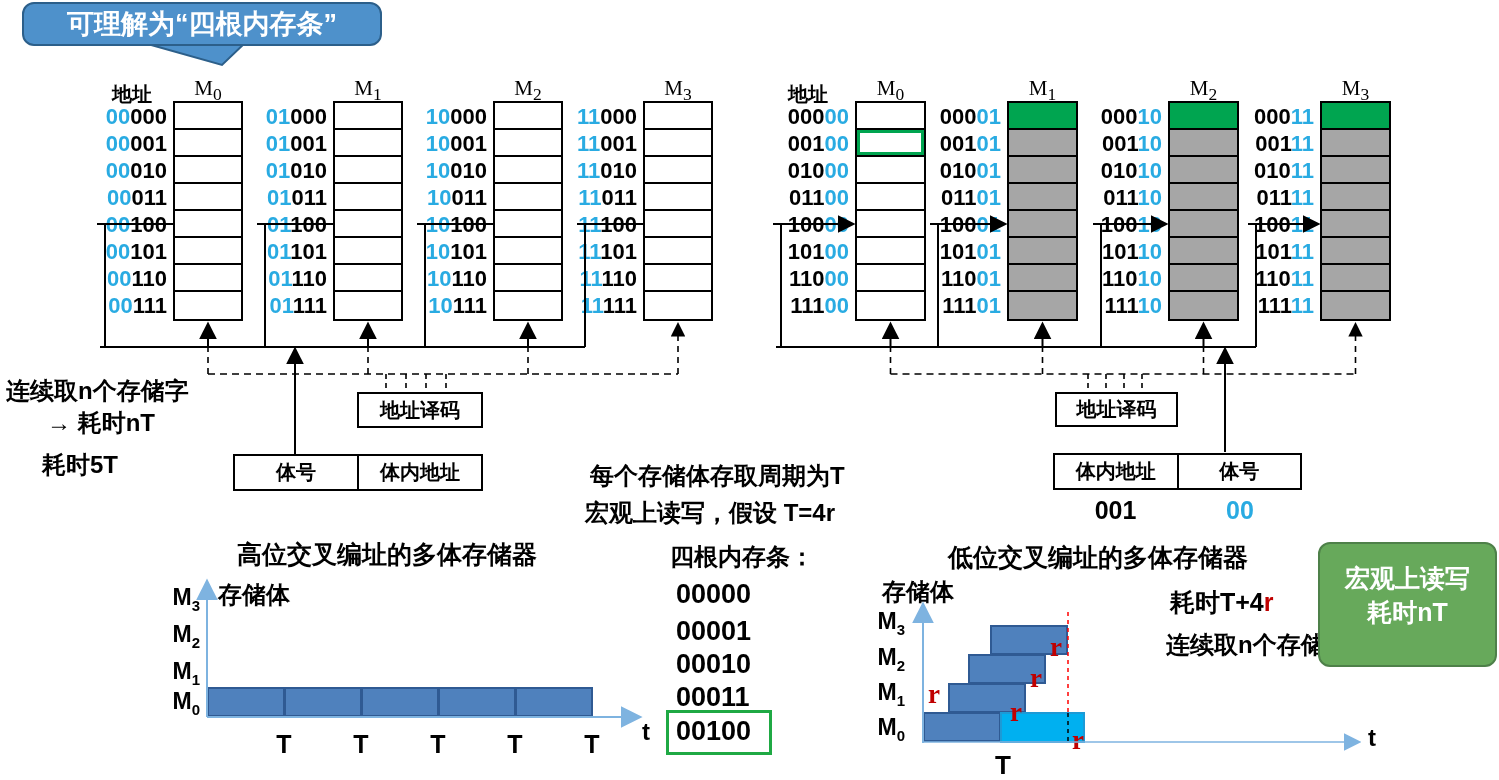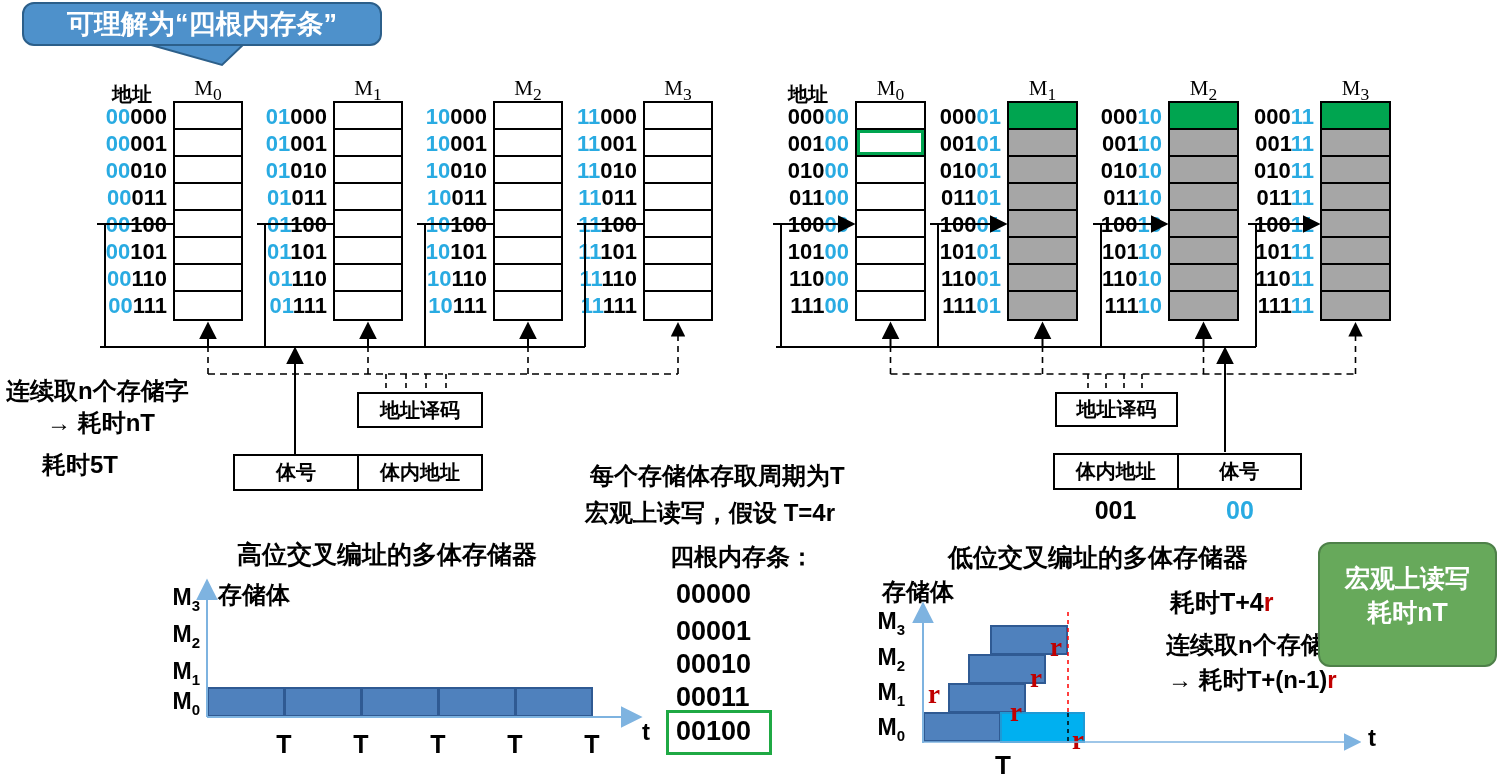--- a/index.html
+++ b/index.html
@@ -281,21 +281,20 @@
   <div class="chart-title" style="left:197px;top:538px;">高位交叉编址的多体存储器</div>
   <div class="ylabel" style="left:218px;top:579px;">存储体</div>
   <div class="tlab" style="left:642px;top:718px;">t</div>
 
   <div class="chart-title" style="left:908px;top:541px;">低位交叉编址的多体存储器</div>
   <div class="ylabel" style="left:882px;top:576px;">存储体</div>
   <div class="tlab" style="left:1368px;top:724px;">t</div>
   <div class="tlab" style="left:995px;top:750px;font-size:26px;">T</div>
   <div class="note" style="left:1170px;top:586px;font-size:25px;"><span>耗时T+4</span><span class="rednote">r</span></div>
   <div class="note" style="left:1166px;top:629px;">连续取n个存储字</div>
-  <div class="note" style="left:1168px;top:664px;"><span>→ 耗时T+(n-1)</span><span class="rednote">r</span></div>
 
   <svg id="overlay" width="1499" height="780">
     <defs>
       <marker id="arrK" viewBox="0 0 10 10" refX="8" refY="5" markerWidth="9" markerHeight="9" orient="auto">
           <path d="M0,0 L10,5 L0,10 z" fill="#000"></path>
         </marker>
       <marker id="arrB" viewBox="0 0 10 10" refX="7" refY="5" markerWidth="11" markerHeight="11" orient="auto">
           <path d="M0,0 L10,5 L0,10 z" fill="#7EB3E0"></path>
         </marker>
     </defs>

